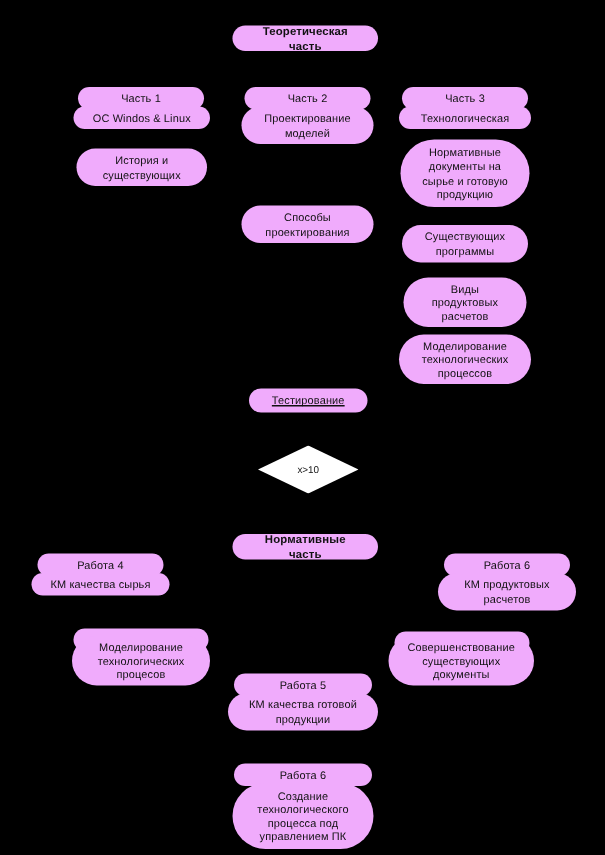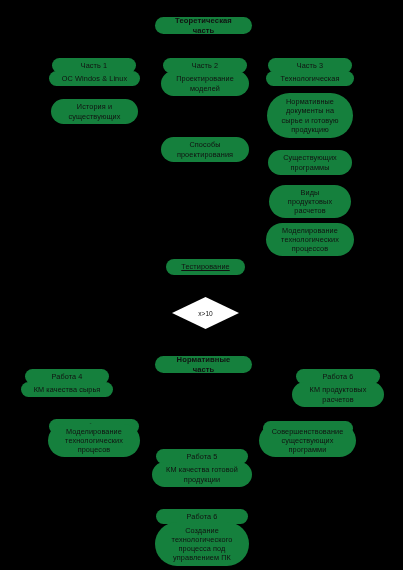--- a/index.html
+++ b/index.html
@@ -19,21 +19,21 @@
     position: absolute;
     left: 0;
     top: 0;
     width: 403px;
     height: 570px;
     background: #000000;
   }
   .node {
     position: absolute;
     box-sizing: border-box;
-    background: #15803d;
+    background: #f0abfc;
     color: #111111;
     border-radius: 999px;
     display: flex;
     align-items: center;
     justify-content: center;
     text-align: center;
     font-size: 7.3px;
     line-height: 9.2px;
     letter-spacing: 0.1px;
     padding: 1px 10px;
@@ -116,21 +116,21 @@
 расчетов</div>
 
   <div class="node" style="left:49px; top:411px; width:90px; height:15px;margin-top:8px;">Работа 4</div>
   <div class="node" style="left:48px; top:424px; width:92px; height:33px;">Моделирование
 технологических
 процесов</div>
 
   <div class="node" style="left:263px; top:411px; width:90px; height:15px;margin-top:10px;">Работа 3</div>
   <div class="node" style="left:259px; top:424px; width:97px; height:33px;">Совершенствование
 существующих
-программи</div>
+документы</div>
 
   <div class="node" style="left:156px; top:449px; width:92px; height:15px;">Работа 5</div>
   <div class="node" style="left:152px; top:462px; width:100px; height:25px;">КМ качества готовой
 продукции</div>
 
   <div class="node" style="left:156px; top:509px; width:92px; height:15px;">Работа 6</div>
   <div class="node" style="left:155px; top:522px; width:94px; height:44px;">Создание
 технологического
 процесса под
 управлением ПК</div>

